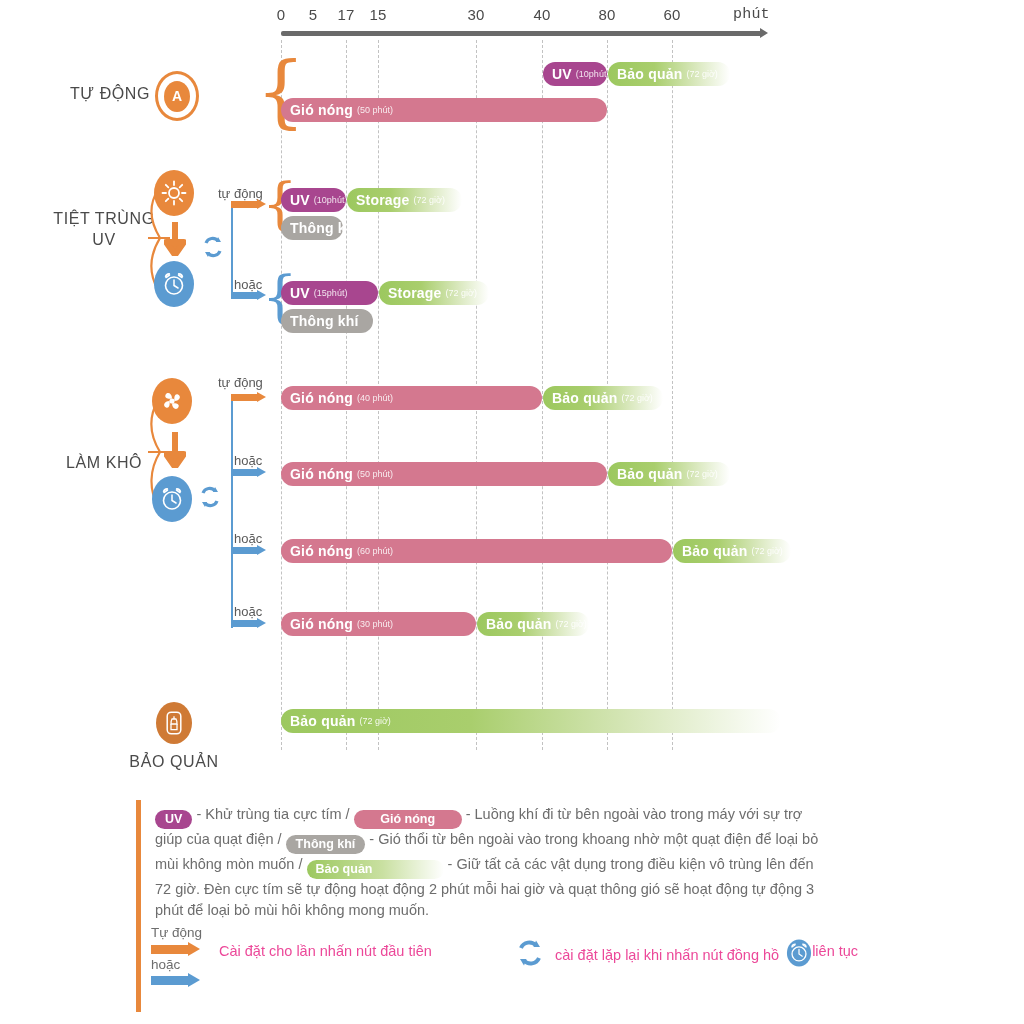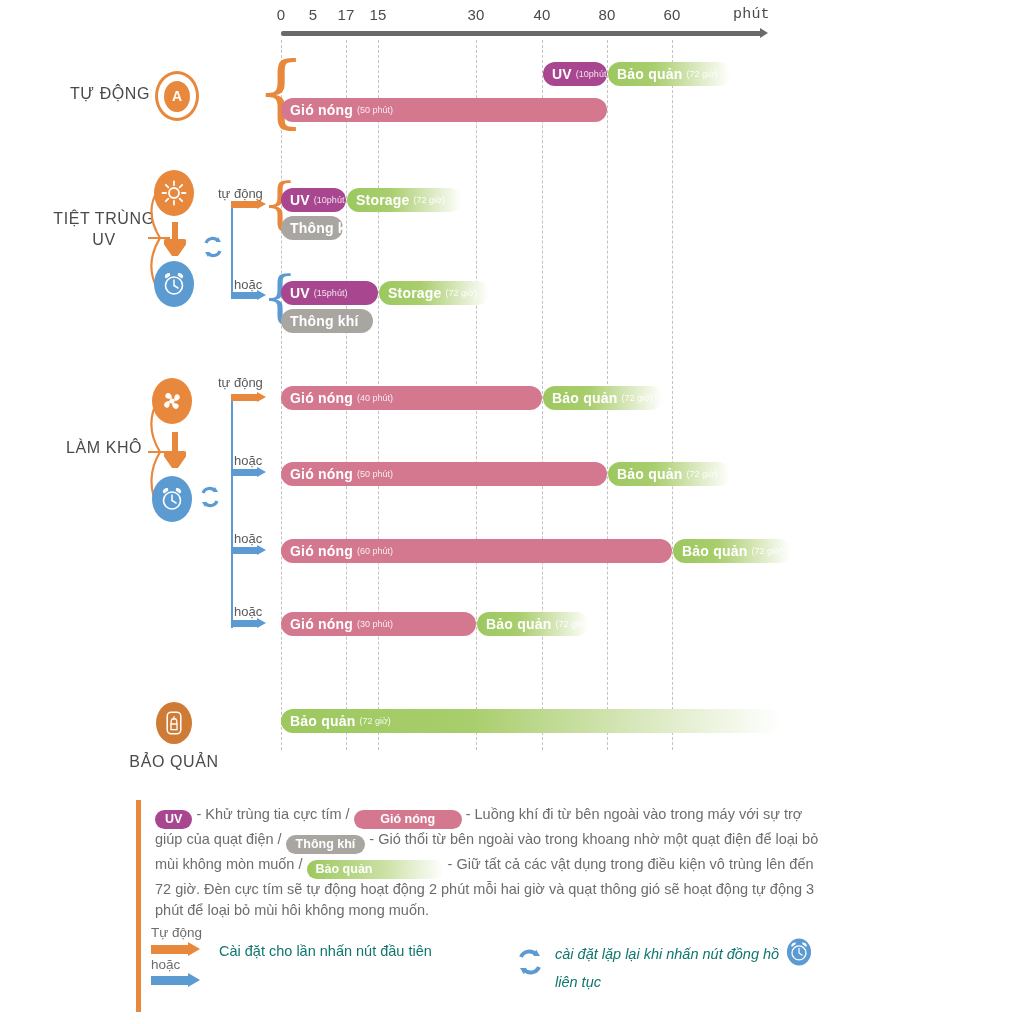--- a/index.html
+++ b/index.html
@@ -92,21 +92,21 @@
     font-size:12.5px;vertical-align:-4px;font-weight:600;
   }
   .pill.purple{background:#a8468f;}
   .pill.pink{background:#d4788f;width:88px;}
   .pill.gray{background:#a9a6a2;}
   .pill.green{
     background:linear-gradient(to right,#9cc85f 0%,#c9e0a1 55%,#ffffff 100%);
     width:118px;justify-content:flex-start;padding-left:9px;
   }
   .legend-row{position:absolute;display:flex;align-items:center;}
-  .legend-txt{font-size:14.5px;color:#0f766e;white-space:nowrap;}
+  .legend-txt{font-size:14.5px;color:#ec4899;white-space:nowrap;}
   .sm-icon{display:inline-block;vertical-align:middle;}
 </style>
 </head>
 <body>
 
 <div class="stage">
 
   <div class="axis-wrap">
     <div class="axis-line"></div>
     <div class="axis-arrow"></div>
@@ -231,21 +231,21 @@
       <span class="dur">(15phút)</span>
   </div>
   <div class="bar green" style="left:379px;top:281px;width:110px">
     <span class="nm">Storage</span>
       <span class="dur">(72 giờ)</span>
   </div>
   <div class="bar gray" style="left:281px;top:309px;width:92px">
     <span class="nm">Thông khí</span>
   </div>
 
-  <div class="mode-label" style="left:52px;top:438px;width:104px">LÀM KHÔ</div>
+  <div class="mode-label" style="left:52px;top:453px;width:104px">LÀM KHÔ</div>
 
   <svg style="position:absolute;left:148px;top:396px;width:34px;height:116px">
     <path d="M10 4 C1 20, 1 38, 12 56 L22 56 M12 56 C1 74, 1 94, 10 110 M0 56 L12 56" fill="none" stroke="#e8883c" stroke-width="2.2"></path>
   </svg>
 
   <div class="ricon orange" style="left:152px;top:378px">
     <svg width="28" height="28" viewBox="0 0 28 28">
       <circle cx="14" cy="14" r="2.6" fill="#fff"></circle>
       <path d="M14 11.5 C14 6, 9 4.5, 7.5 8 C6.2 11, 10 12.2, 14 11.5 Z" fill="#fff"></path>
       <path d="M16.5 14 C22 14, 23.5 9, 20 7.5 C17 6.2, 15.8 10, 16.5 14 Z" fill="#fff"></path>
@@ -371,21 +371,21 @@
 
   <div class="legend-row" style="left:515px;top:938px">
     <span class="sm-icon" style="margin-right:10px">
       <svg width="30" height="30" viewBox="0 0 30 30">
         <path d="M6 10 A9 9 0 0 1 21 7.5" fill="none" stroke="#5b9bd1" stroke-width="4"></path>
         <path d="M24 20 A9 9 0 0 1 9 22.5" fill="none" stroke="#5b9bd1" stroke-width="4"></path>
         <path d="M21 2.5 L25 9 L18.5 9 Z" fill="#5b9bd1"></path>
         <path d="M9 27.5 L5 21 L11.5 21 Z" fill="#5b9bd1"></path>
       </svg>
     </span>
-    <div style="display:flex;flex-direction:column;font-style:italic;">
+    <div style="display:flex;flex-direction:row;">
       <div style="display:flex;align-items:center;">
         <span class="legend-txt">cài đặt lặp lại khi nhấn nút đồng hồ</span>
         <span class="sm-icon" style="margin-left:7px">
           <svg width="26" height="28" viewBox="0 0 28 30">
             <ellipse cx="14" cy="15" rx="13" ry="14.5" fill="#5b9bd1"></ellipse>
             <circle cx="14" cy="16" r="7.5" fill="none" stroke="#fff" stroke-width="1.4"></circle>
             <path d="M14 11 L14 16 L17.5 18.4" fill="none" stroke="#fff" stroke-width="1.3" stroke-linecap="round"></path>
             <path d="M6.5 8.6 L9.8 6.2 M21.5 8.6 L18.2 6.2" stroke="#fff" stroke-width="1.4" stroke-linecap="round"></path>
             <path d="M6.2 8.2 A4 4 0 0 1 10.4 5.4" fill="none" stroke="#fff" stroke-width="1.4"></path>
             <path d="M21.8 8.2 A4 4 0 0 0 17.6 5.4" fill="none" stroke="#fff" stroke-width="1.4"></path>

